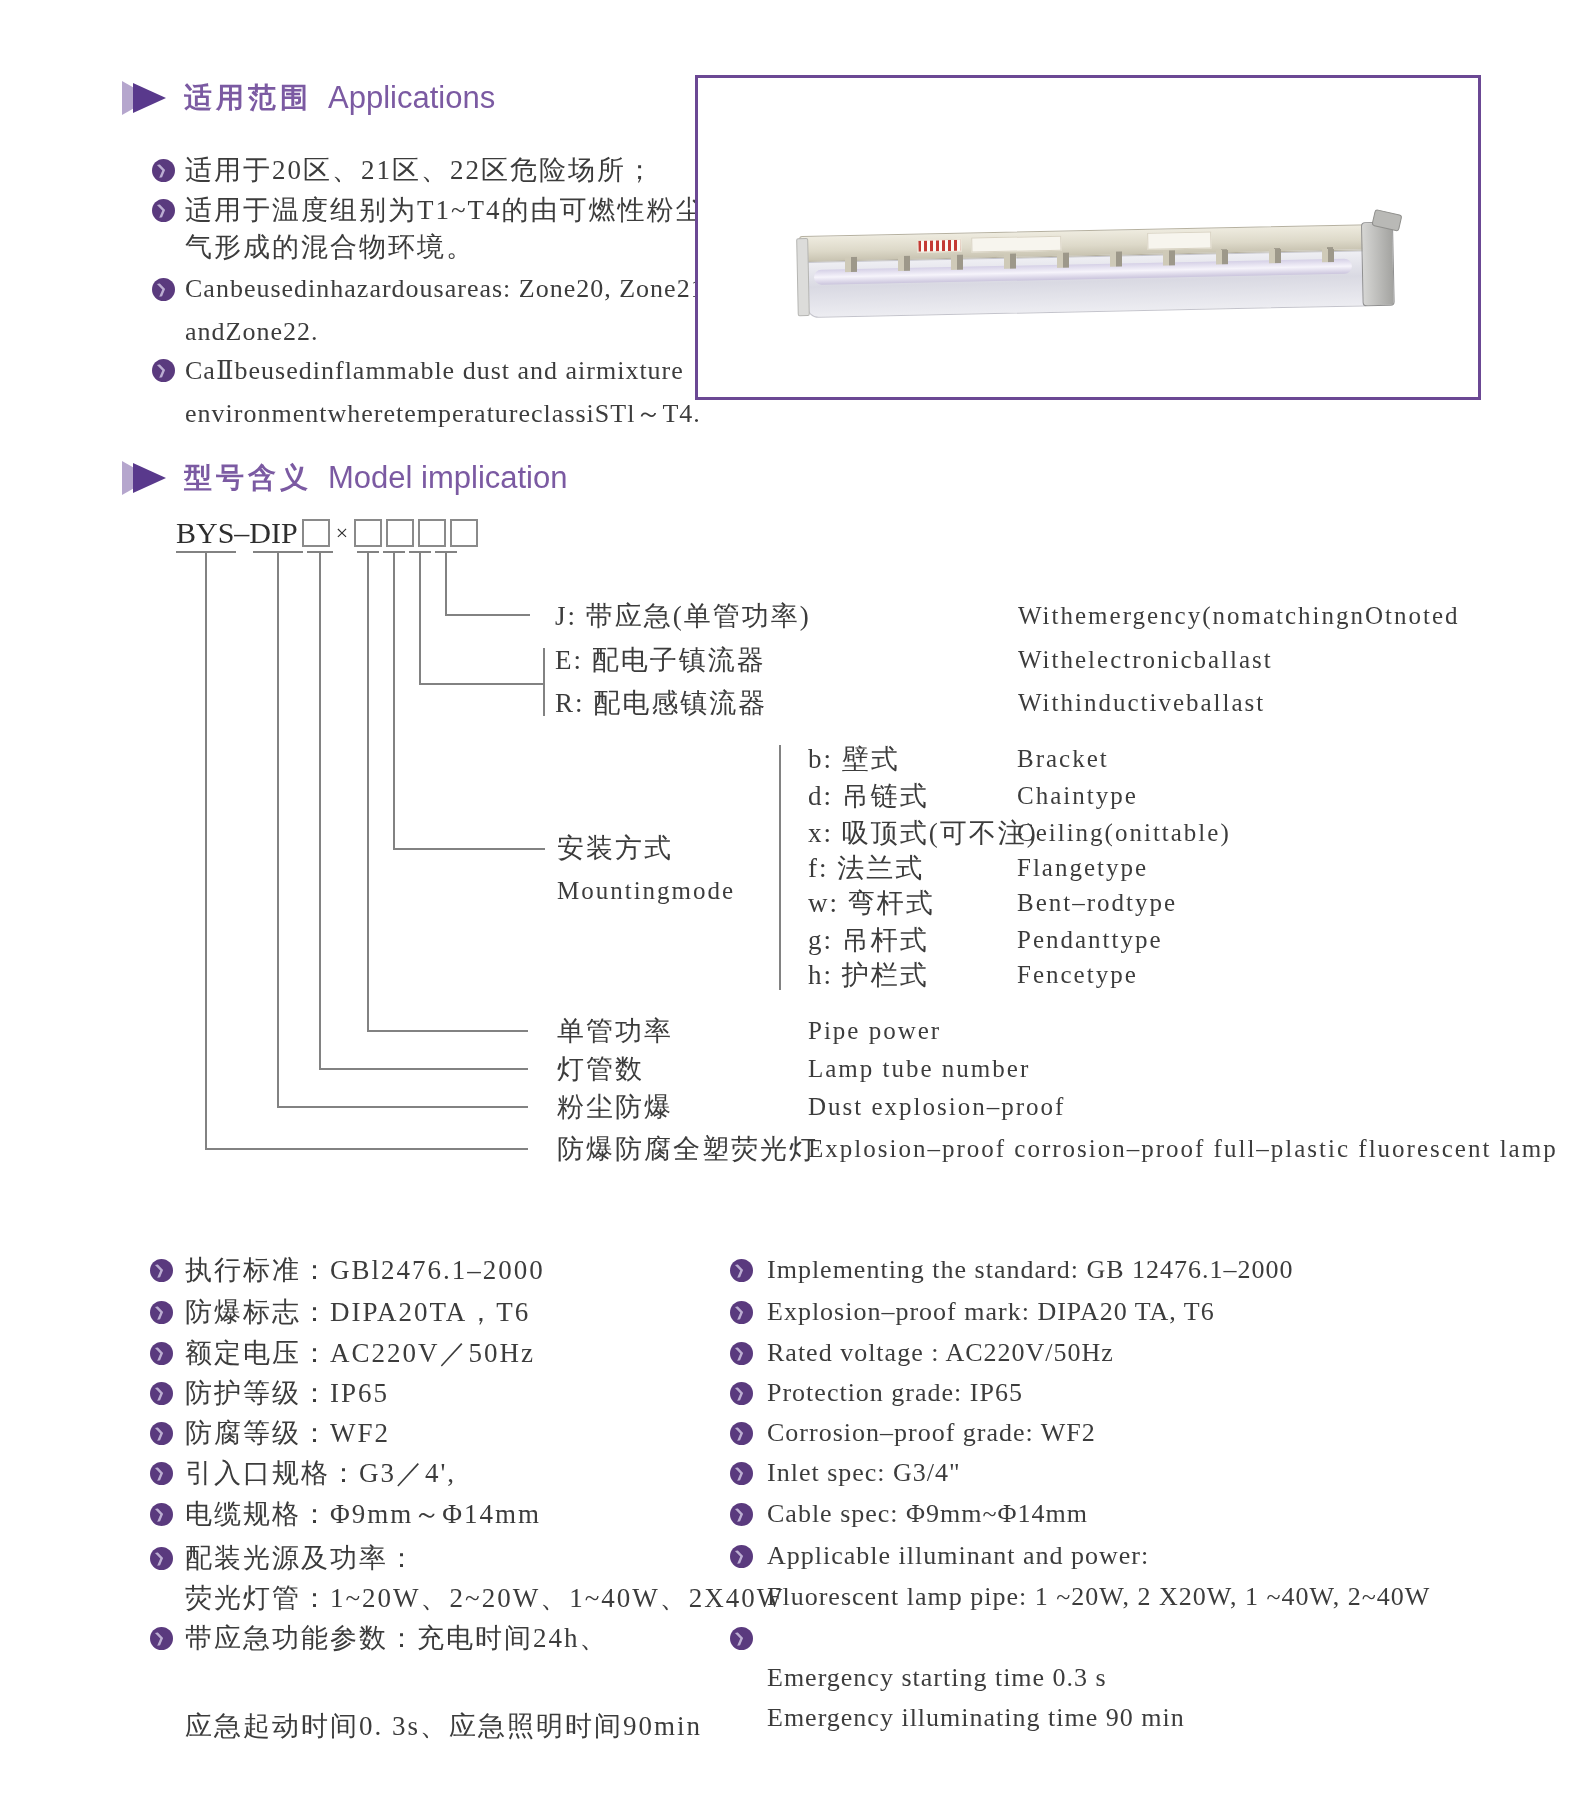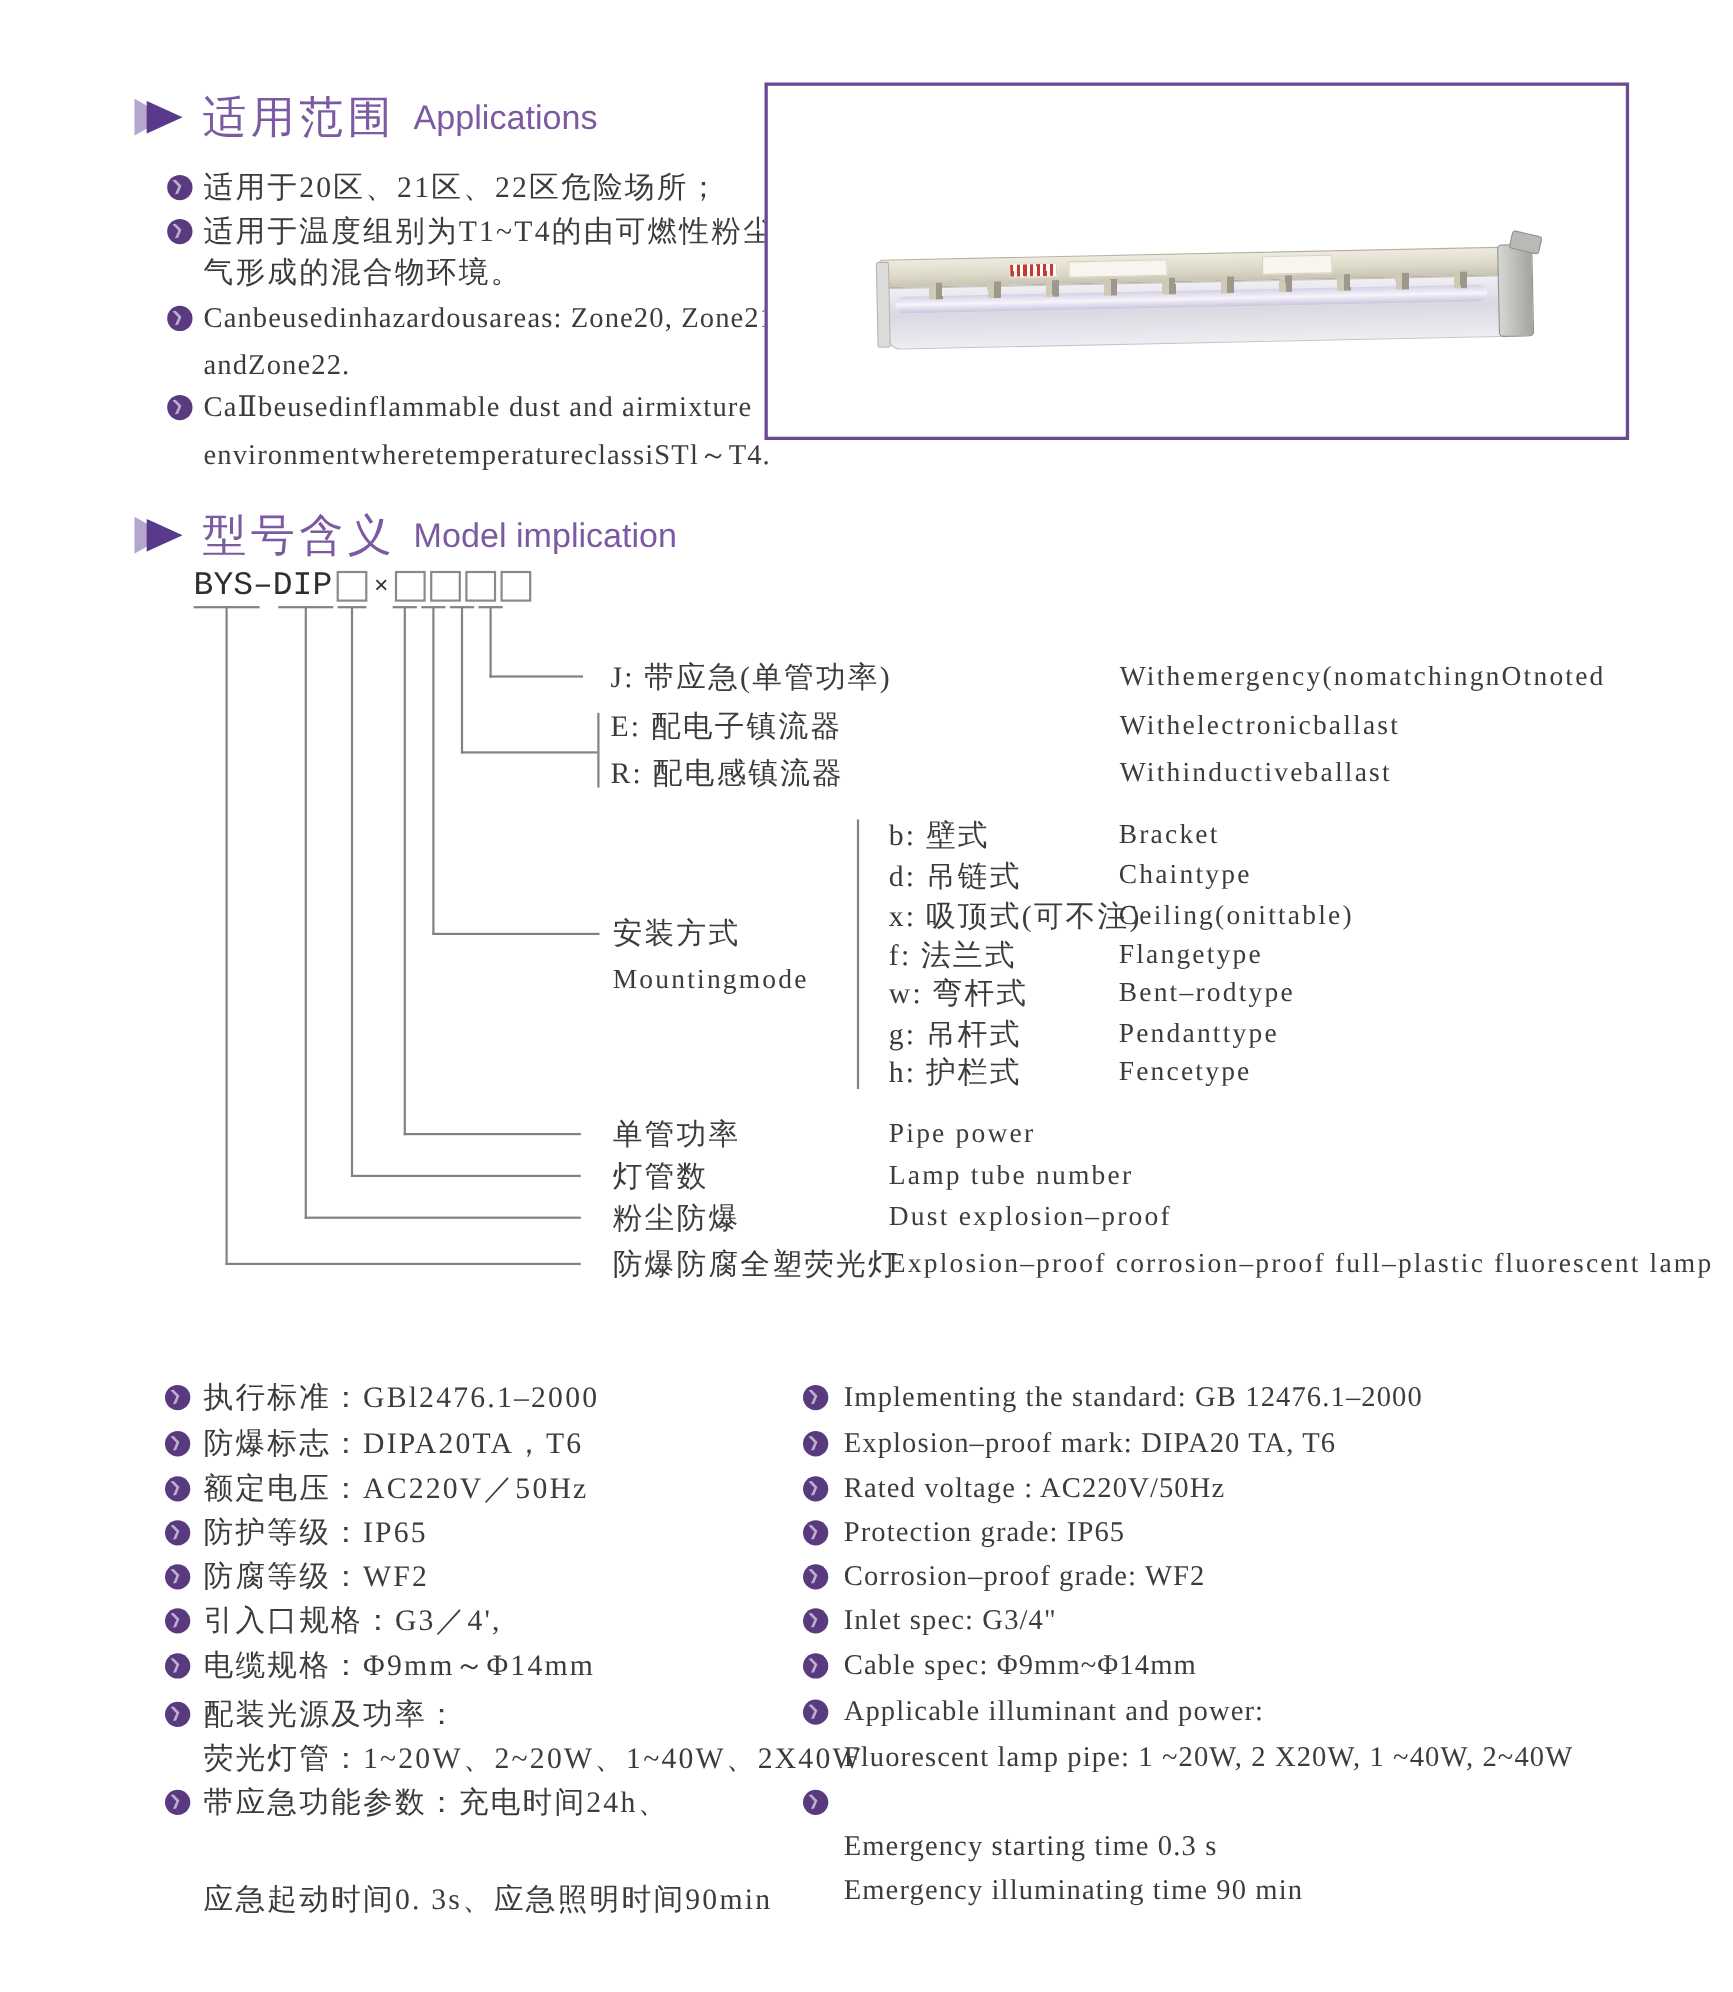--- a/index.html
+++ b/index.html
@@ -6,21 +6,21 @@
   .page{position:relative;width:1575px;height:1811px;background:#fff;overflow:hidden;
         font-family:"Liberation Serif","DejaVu Serif",serif;color:#3a3a3a;}
   
   .sec-head{position:absolute;display:flex;align-items:center;gap:16px;
             font-family:"Liberation Sans","DejaVu Sans",sans-serif;color:#7b5aa2;white-space:nowrap;}
   .arrow-icon{position:relative;width:46px;height:36px;flex:0 0 auto;}
   .arrow-icon .t-light{position:absolute;left:0;top:1px;width:30px;height:34px;background:#b5a6cd;
             clip-path:polygon(0 0,100% 50%,0 100%);}
   .arrow-icon .t-dark{position:absolute;left:11px;top:3px;width:33px;height:30px;background:#59398c;
             clip-path:polygon(0 0,100% 50%,0 100%);}
-  .h-cn{font-size:40px;font-weight:400;letter-spacing:4px;}
+  .h-cn{font-size:28px;font-weight:700;letter-spacing:4px;}
   .h-en{font-size:31px;font-weight:500;}
   
   .dot{position:absolute;width:23px;height:23px;border-radius:50%;background:#5a3a7e;}
   .dot::after{content:"❯";position:absolute;left:4px;top:3px;color:#bcaed2;font-size:13px;
               font-family:"DejaVu Sans",sans-serif;transform:rotate(-10deg);}
   
   .t{position:absolute;white-space:nowrap;transform:translateY(-50%);}
   .cn{font-size:27px;letter-spacing:2px;color:#3c3c3c;}
   .en{font-size:26px;letter-spacing:1px;color:#3c3c3c;}
   .dg-en{font-size:25px;letter-spacing:2px;color:#3c3c3c;}
@@ -46,21 +46,21 @@
   .lamp-tube{position:absolute;left:14px;top:34px;width:calc(100% - 50px);height:15px;border-radius:8px;
              background:linear-gradient(180deg,#d5d0e6 0%,#f6f4fb 50%,#cbc5dd 100%);}
   .cap-left{position:absolute;left:-3px;top:2px;width:12px;height:78px;background:#dcdcda;
              border:1px solid #b5b5b2;border-radius:2px;box-sizing:border-box;}
   .cap-right{position:absolute;right:-6px;top:-2px;width:32px;height:84px;border-radius:4px;
              background:linear-gradient(90deg,#d6d6d4,#a3a3a0);border:1px solid #909090;box-sizing:border-box;}
   .gland{position:absolute;right:-14px;top:-12px;width:28px;height:17px;background:#b9b9b6;
              border:1px solid #8f8f8c;border-radius:3px;transform:rotate(14deg);box-sizing:border-box;}
   
   .code-line{position:absolute;left:176px;top:516px;display:flex;align-items:center;gap:4px;
-             font-family:Liberation Mono, monospace;font-size:30px;color:#2e2e2e;}
+             font-family:Liberation Serif, serif;font-size:30px;color:#2e2e2e;}
   .mbox{width:24px;height:24px;border:2px solid #8a8a8a;box-sizing:content-box;flex:0 0 auto;}
   .times{font-size:22px;margin:0 2px;}
   
   .hline,.vline{position:absolute;background:#828282;}
   .hline{height:2px;}
   .vline{width:2px;}
 </style>
 </head>
 <body>
 

